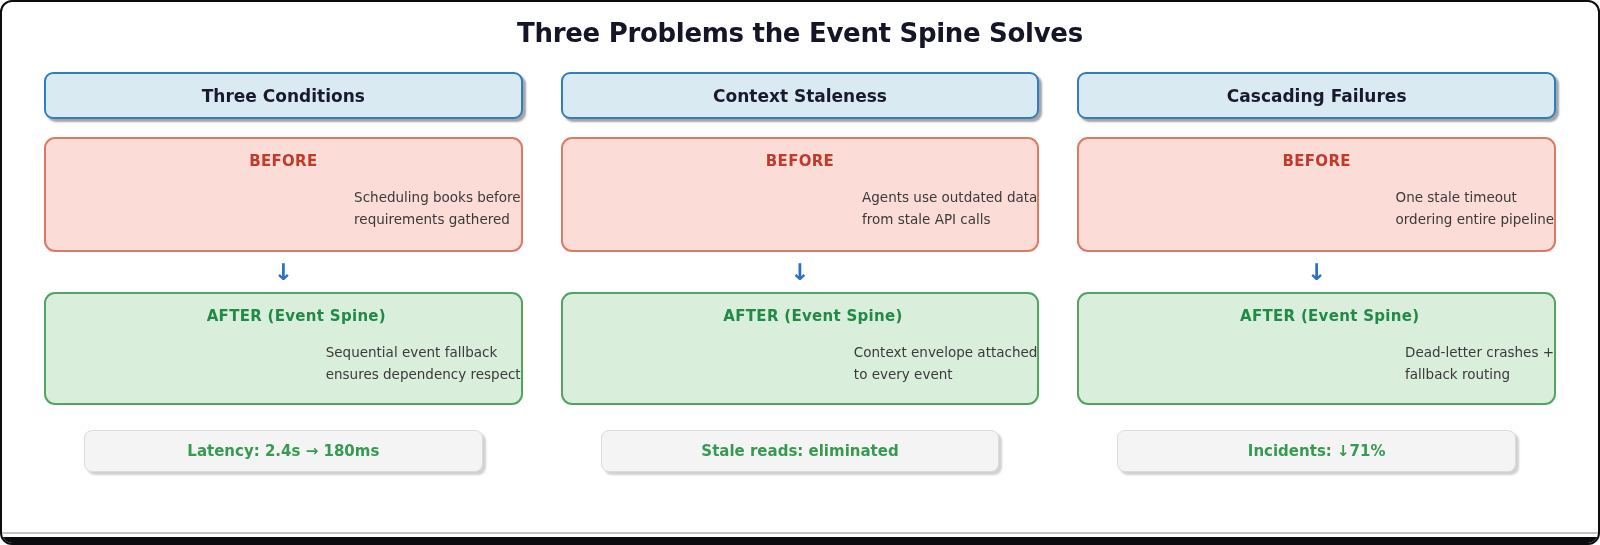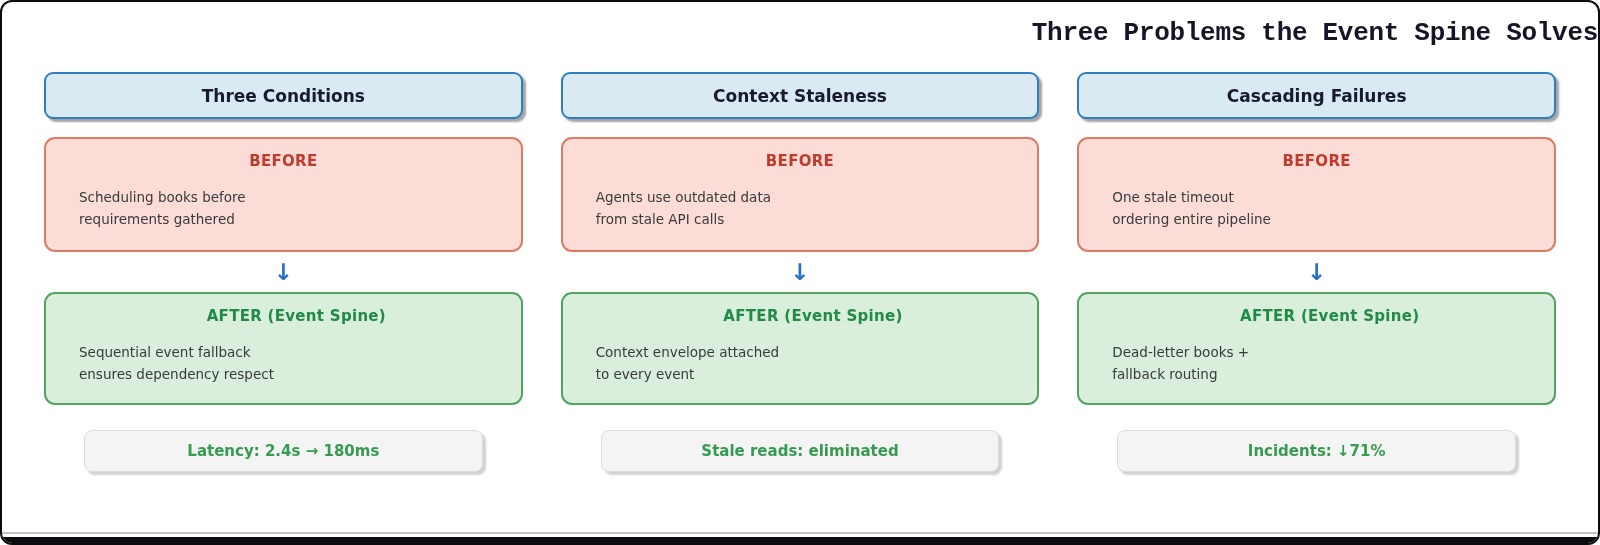--- a/index.html
+++ b/index.html
@@ -14,22 +14,22 @@
   *{box-sizing:border-box; margin:0; padding:0;}
   html,body{background:#ffffff;}
   body{font-family:"DejaVu Sans","Liberation Sans",sans-serif;}
   .frame{
     position:relative; width:1600px; height:545px; background:#ffffff;
     border:2px solid var(--frame-color); border-radius:12px; overflow:hidden;
   }
   .frame-hairline{position:absolute; left:0; right:0; bottom:9px; height:2px; background:#c4c4c4;}
   .frame-bottombar{position:absolute; left:0; right:0; bottom:0; height:6px; background:var(--frame-color);}
   .page-title{
-    padding-top:16px; text-align:right; font-size:26px; font-weight:bold;
-    color:var(--title-color); letter-spacing:-0.3px;font-family:Liberation Mono, monospace;
+    padding-top:16px; text-align:center; font-size:26px; font-weight:bold;
+    color:var(--title-color); letter-spacing:-0.3px;
   }
   .columns{
     display:flex; gap:38px; padding:0 42px; margin-top:24px;
   }
   .column{flex:1 1 0; display:flex; flex-direction:column;}
   .header-box{
     height:47px; display:flex; align-items:center; justify-content:center;
     background:var(--header-fill); border:2px solid var(--header-border);
     border-radius:9px; font-size:17px; font-weight:bold; color:var(--header-text);
     box-shadow:3px 3px 2px rgba(90,90,90,0.55);
@@ -40,21 +40,21 @@
     padding-top:13px; text-align:center;
   }
   .after-box{
     height:113px; background:var(--after-fill);
     border:2px solid var(--after-border); border-radius:11px;
     padding-top:13px; text-align:center;
   }
   .box-label{font-size:15px; font-weight:bold; letter-spacing:0.3px;}
   .before-box .box-label{color:var(--before-label);}
   .after-box .box-label{color:var(--after-label);margin-left:26px;}
-  .box-body{margin-top:16px; display:flex; justify-content:flex-start;padding-left:33px;}
+  .box-body{margin-top:16px; display:flex; justify-content:flex-end;padding-left:33px;}
   .box-body-lines{text-align:left; font-size:13.5px; line-height:1.65; color:var(--body-text);}
   .arrow-row{
     height:40px; display:flex; align-items:center; justify-content:center;
     color:var(--arrow-color); font-size:23px; font-weight:bold;
   }
   .metric-box{
     margin:25px 40px 0 40px; height:42px;
     display:flex; align-items:center; justify-content:center;
     background:var(--metric-fill); border:1.5px solid var(--metric-border);
     border-radius:8px; font-size:15px; font-weight:bold; color:var(--metric-text);
@@ -143,21 +143,21 @@
           </div>
         </div>
       </div>
       <div class="arrow-row">
         <span>↓</span>
       </div>
       <div class="after-box">
         <div class="box-label">AFTER (Event Spine)</div>
         <div class="box-body">
           <div class="box-body-lines">
-            <div>Dead-letter books +</div>
+            <div>Dead-letter crashes +</div>
             <div>fallback routing</div>
           </div>
         </div>
       </div>
       <div class="metric-box">
         <span>Incidents: ↓71%</span>
       </div>
     </div>
 
   </div>

